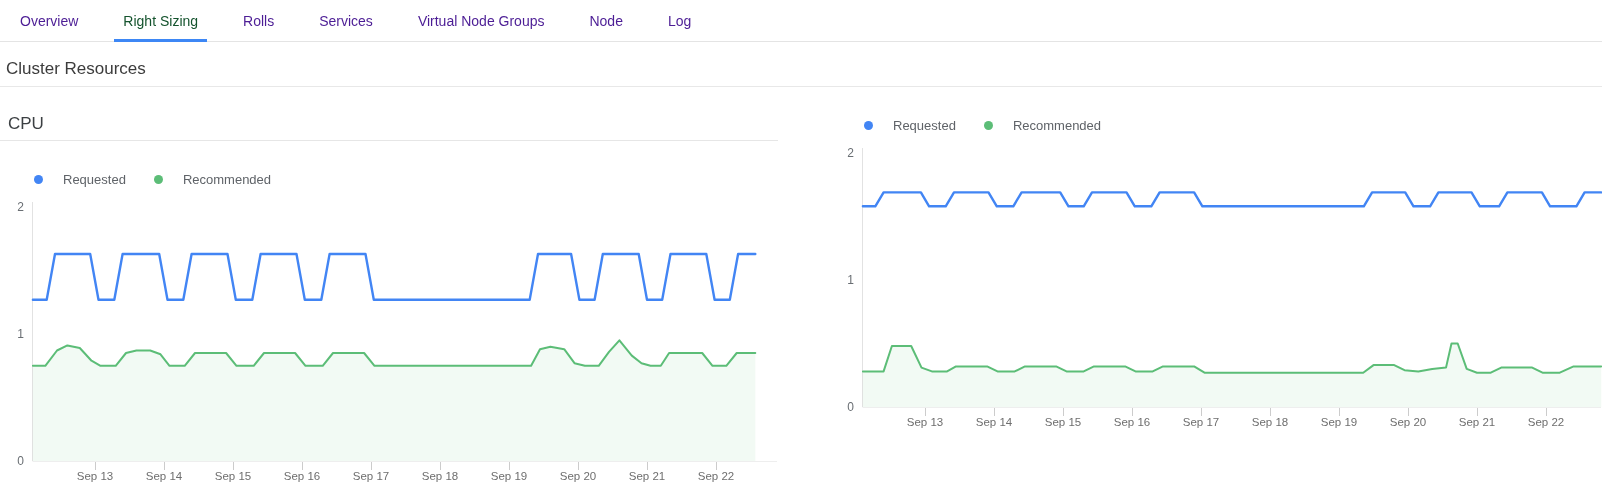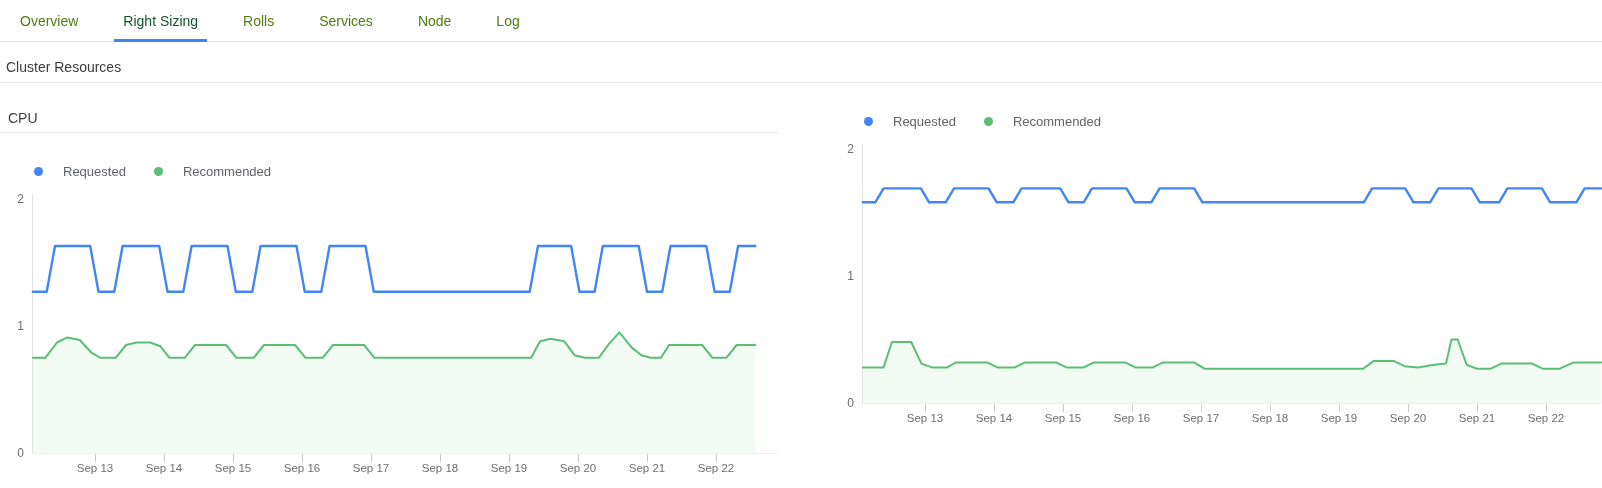--- a/index.html
+++ b/index.html
@@ -1,50 +1,51 @@
 <!DOCTYPE html>
 <html><head>
 <meta charset="utf-8">
 <style>
   * { box-sizing: border-box; margin: 0; padding: 0; }
   html,body { width: 1602px; height: 488px; background: #ffffff; overflow: hidden;
               font-family: "Liberation Sans", sans-serif; }
   
   .tabbar { display: flex; align-items: stretch; gap: 45px; height: 42px;
             padding-left: 20px; border-bottom: 1px solid #e4e4e4; }
-  .tab { display: flex; align-items: center; font-size: 14px; color: #4d7c0f;
+  .tab { display: flex; align-items: center; font-size: 14px; color: #4c1d95;
          position: relative; cursor: pointer; white-space: nowrap; }
   .tab.active { color: #14532d; }
   .tab.active::after { content: ""; position: absolute; left: -9px; right: -9px;
                        bottom: -1px; height: 3px; background: #3d87f5; }
   
-  .section-header { padding: 17px 0 7px 6px; font-size: 14px; color: #3c3c3c;
+  .section-header { padding: 17px 0 7px 6px; font-size: 17px; color: #3c3c3c;
                     border-bottom: 1px solid #e8e8e8; }
   
   .charts { display: flex; }
   .panel-cpu { width: 778px; margin-right: 52px; }
   .panel-mem { width: 772px; }
-  .chart-title { margin-top: 27px; padding: 0 0 6px 8px; font-size: 14px;
+  .chart-title { margin-top: 27px; padding: 0 0 6px 8px; font-size: 17px;
                  color: #3c4043; border-bottom: 1px solid #e6e6e6; }
   .legend { display: flex; align-items: center; gap: 28px; margin: 31px 0 0 34px;
             height: 15px; }
   .legend-item { display: flex; align-items: center; gap: 20px; font-size: 13px;
                  color: #5f6368; cursor: pointer; }
   .legend-dot { width: 9px; height: 9px; border-radius: 50%; display: inline-block; }
   svg.chart { display: block; margin-top: 8px; }
   svg.chart text { font-family: "Liberation Sans", sans-serif; }
 </style>
 </head>
 <body>
 
 <div class="tabbar">
   <div class="tab">Overview</div>
   <div class="tab active">Right Sizing</div>
   <div class="tab">Rolls</div>
   <div class="tab">Services</div>
+  <div class="tab">Virtual Node Groups</div>
   <div class="tab">Node</div>
   <div class="tab">Log</div>
 </div>
 
 <div class="section-header">Cluster Resources</div>
 
 <div class="charts">
 
   <div class="panel-cpu">
     <div class="chart-title">CPU</div>

